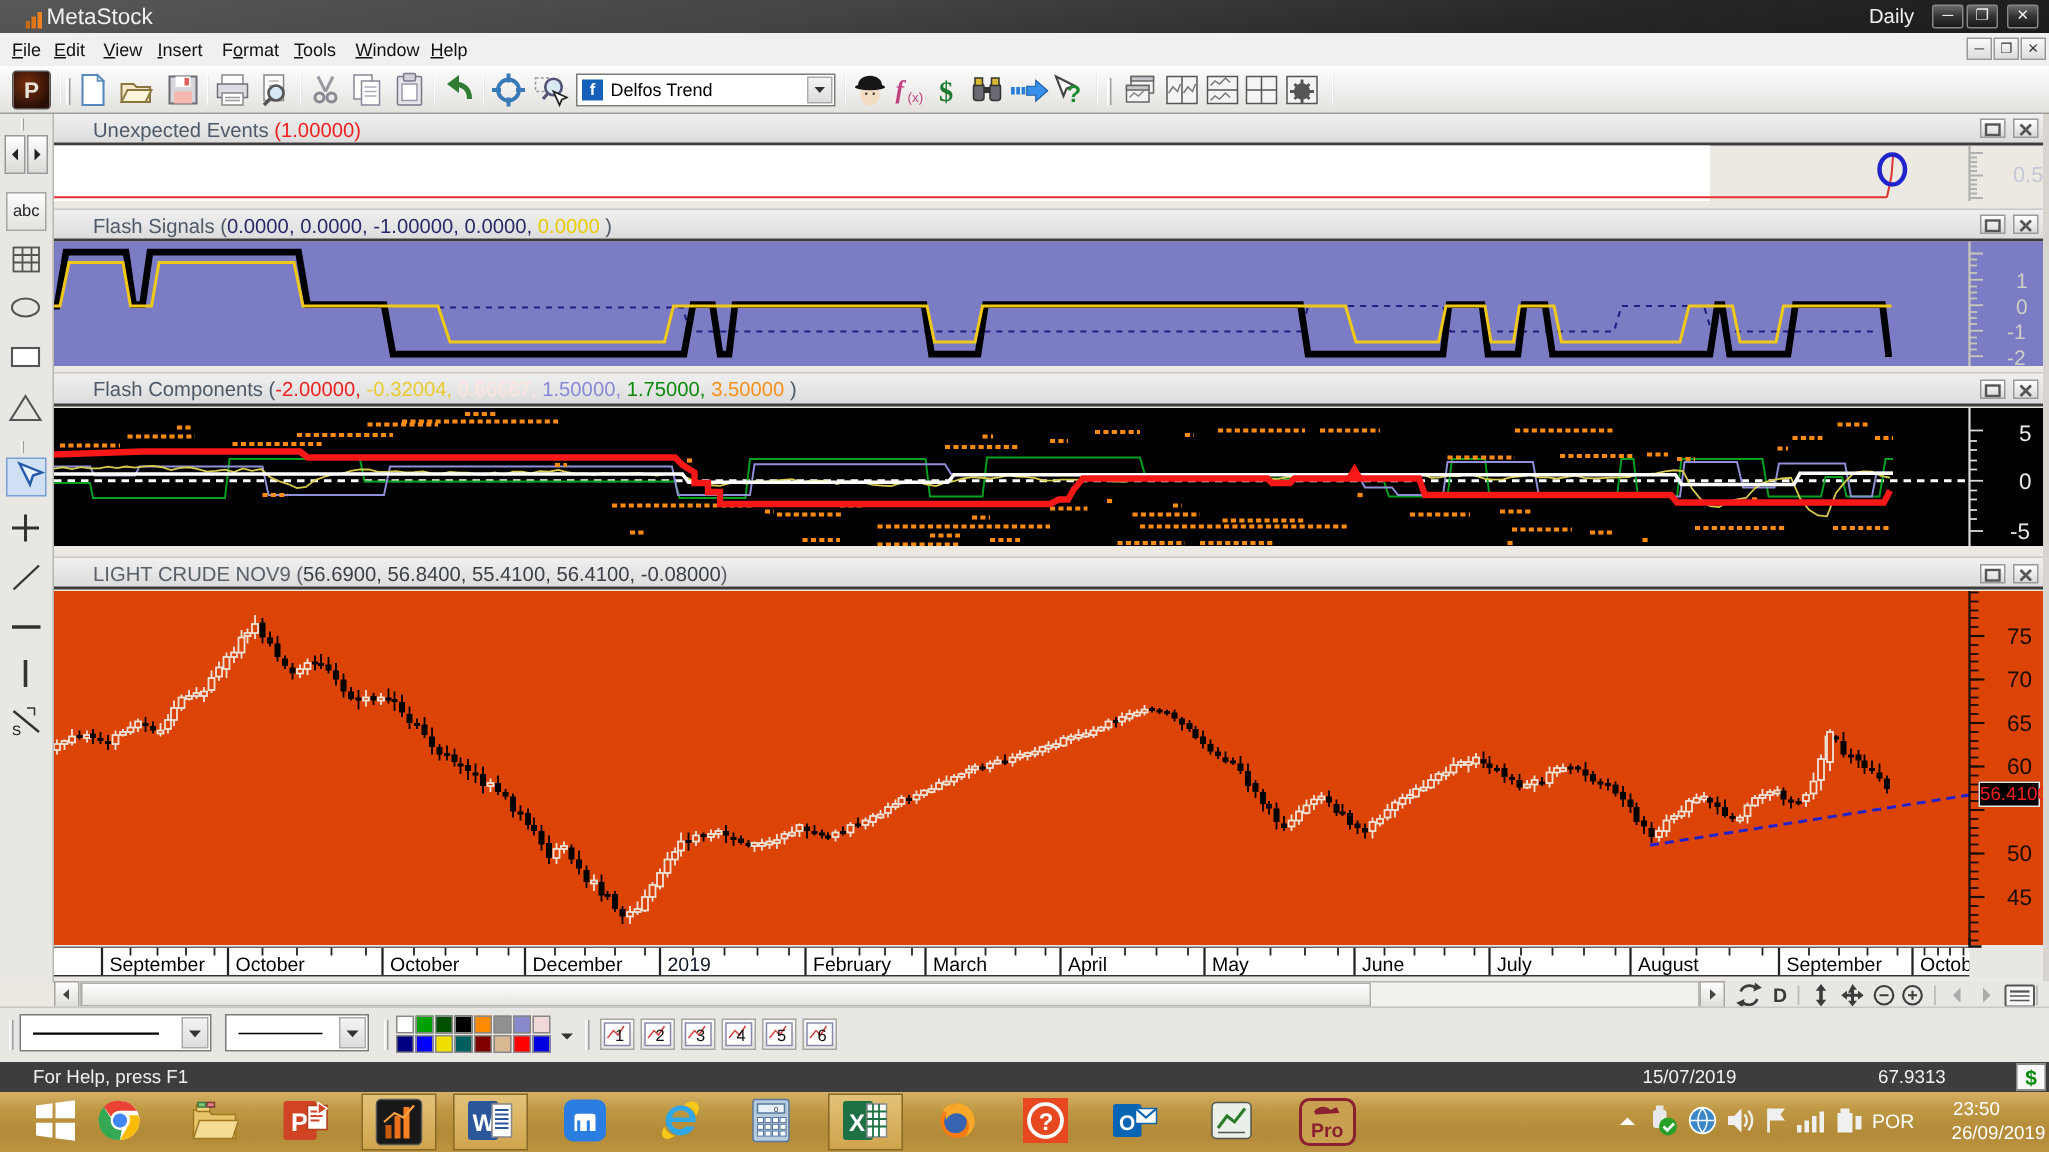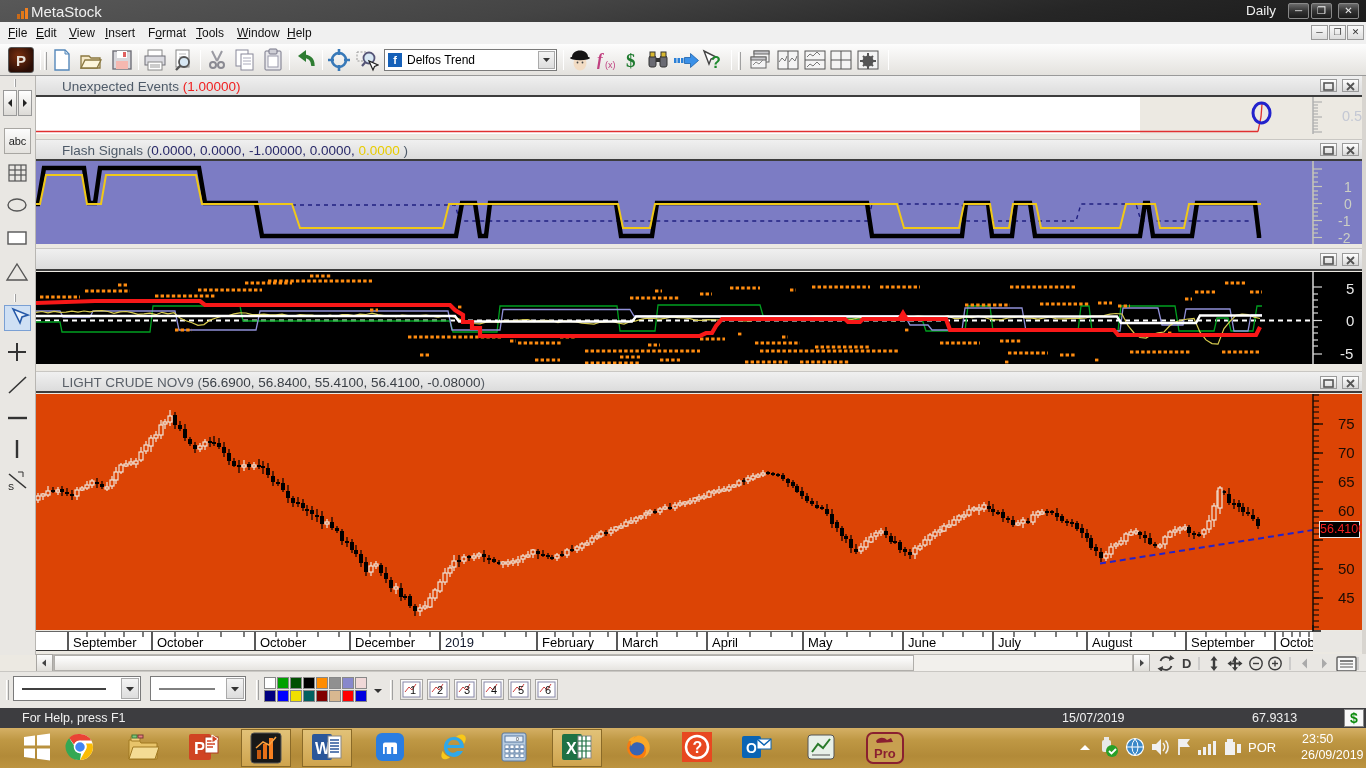--- a/index.html
+++ b/index.html
@@ -258,20 +258,21 @@
 <div class="hdr" style="top:139px;height:22px;">
     <span class="t"><span style="color:#4e5a68">Flash Signals (</span><span style="color:#282868">0.0000, 0.0000, -1.00000, 0.0000,</span> <span style="color:#e8cc00">0.0000</span><span style="color:#4e5a68"> )</span></span>
     <div class="phb" style="right:29px;top:3px;"><svg width="15" height="11">
         <rect x="3" y="2" width="9" height="7" fill="none" stroke="#555" stroke-width="1.6"></rect>
       </svg></div>
     <div class="phb" style="right:7px;top:3px;"><svg width="15" height="11">
         <path d="M4 2l7 7M11 2l-7 7" stroke="#555" stroke-width="1.8"></path>
       </svg></div>
   </div>
 <div class="hdr" style="top:248px;height:23px;">
+    <span class="t"><span style="color:#4e5a68">Flash Components (</span><span style="color:#f02020">-2.00000, </span><span style="color:#e8cc30">-0.32004, </span><span style="color:#ffe4e0">0.66667, </span><span style="color:#8888d8">1.50000, </span><span style="color:#0a8a0a">1.75000, </span><span style="color:#f89018">3.50000</span><span style="color:#4e5a68"> )</span></span>
     <div class="phb" style="right:29px;top:4px;"><svg width="15" height="11">
         <rect x="3" y="2" width="9" height="7" fill="none" stroke="#555" stroke-width="1.6"></rect>
       </svg></div>
     <div class="phb" style="right:7px;top:4px;"><svg width="15" height="11">
         <path d="M4 2l7 7M11 2l-7 7" stroke="#555" stroke-width="1.8"></path>
       </svg></div>
   </div>
 <div class="hdr" style="top:371px;height:22px;">
     <span class="t"><span style="color:#5a6068">LIGHT CRUDE NOV9 (</span><span style="color:#3a3f45">56.6900, 56.8400, 55.4100, 56.4100, -0.08000</span><span style="color:#5a6068">)</span></span>
     <div class="phb" style="right:29px;top:4px;"><svg width="15" height="11">
@@ -1191,21 +1192,21 @@
       </svg></div>
     <div class="nbtn" style="left:535px;"><svg width="21" height="19">
         <rect x="2" y="2" width="17" height="15" fill="#fff" stroke="#88a"></rect>
         <path d="M4 12l4-5 3 3 4-6" stroke="#d04040" fill="none"></path>
         <text x="9" y="14" font-size="11" fill="#111" font-family="Liberation Sans">6</text>
       </svg></div>
 </div>
 
 <div class="abs statusbar">
  <span class="abs" style="left:22px;top:3px;">For Help, press F1</span>
- <span class="abs" style="left:1062px;top:3px;">15/07/2019</span>
+ <span class="abs" style="left:1095px;top:3px;">15/07/2019</span>
  <span class="abs" style="left:1252px;top:3px;">67.9313</span>
  <div class="abs" style="left:1344px;top:1px;width:20px;height:18px;background:#f8f8f8;border:1px solid #888;text-align:center;"><span style="color:#0a8a0a;font-weight:bold;font-size:14px;line-height:17px;">$</span></div>
 </div>
 <div class="abs taskbar">
     <div class="tico" style="left:22px;"><svg width="30" height="30" viewBox="0 0 30 30">
         <g fill="#fff">
           <path d="M2 5l11-1.5v10H2zM15 3.2L28 1.5v12H15zM2 16.5h11v10L2 25zM15 16.5h13v12L15 26.8z"></path>
         </g>
       </svg></div>
     <div class="tico" style="left:65px;"><svg width="30" height="30" viewBox="0 0 30 30">

